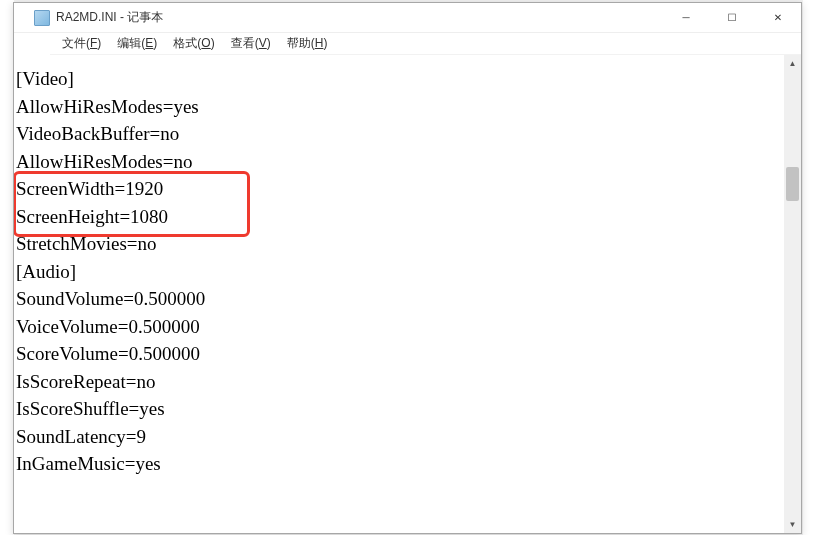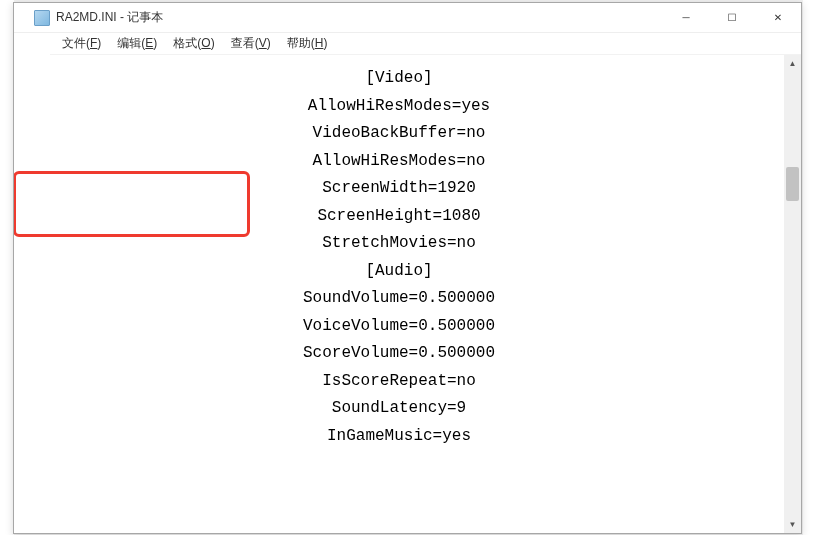--- a/index.html
+++ b/index.html
@@ -92,27 +92,26 @@
     }
     .menu-item .hk { text-decoration: underline; }
     .content-wrap {
       flex: 1;
       display: flex;
       overflow: hidden;
     }
     .content {
       flex: 1;
       padding: 10px 2px 2px 2px;
-      font-family: Liberation Mono, monospace;
-      font-size: 16px;
+      font-family: Liberation Serif, serif;
+      font-size: 19px;
       line-height: 27.5px;
       color: #000;
       position: relative;
       overflow: hidden;
-      text-align: center;
     }
     .line { white-space: pre; }
     .highlight-box {
       position: absolute;
       border: 3px solid #ef3a2e;
       border-radius: 6px;
       pointer-events: none;
       left: -1px;
       top: 116px;
       width: 237px;
@@ -182,20 +181,21 @@
       <div class="line">AllowHiResModes=no</div>
       <div class="line">ScreenWidth=1920</div>
       <div class="line">ScreenHeight=1080</div>
       <div class="line">StretchMovies=no</div>
       <div class="line"></div>
       <div class="line">[Audio]</div>
       <div class="line">SoundVolume=0.500000</div>
       <div class="line">VoiceVolume=0.500000</div>
       <div class="line">ScoreVolume=0.500000</div>
       <div class="line">IsScoreRepeat=no</div>
+      <div class="line">IsScoreShuffle=yes</div>
       <div class="line">SoundLatency=9</div>
       <div class="line">InGameMusic=yes</div>
       <div class="highlight-box"></div>
     </div>
 
     <div class="vscroll">
       <div class="vscroll-btn">▲</div>
       <div class="vscroll-track">
         <div class="vscroll-thumb"></div>
       </div>

